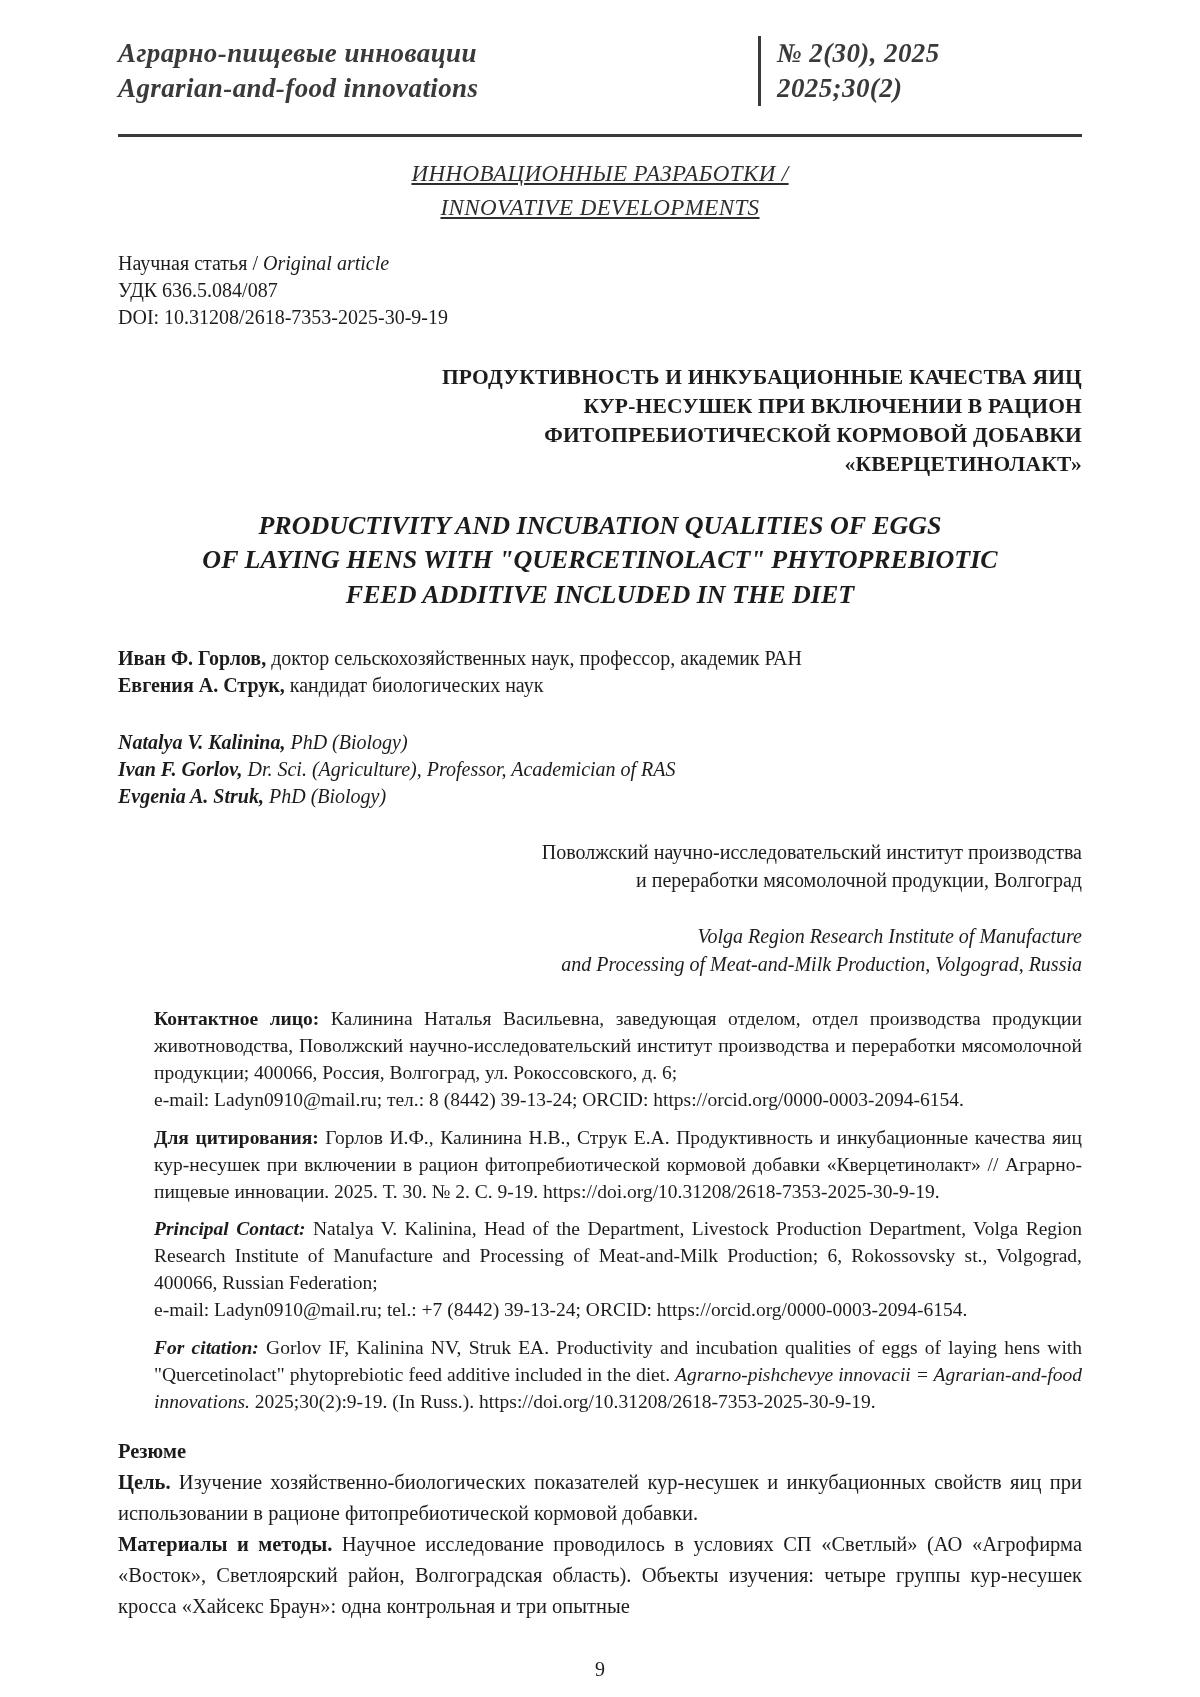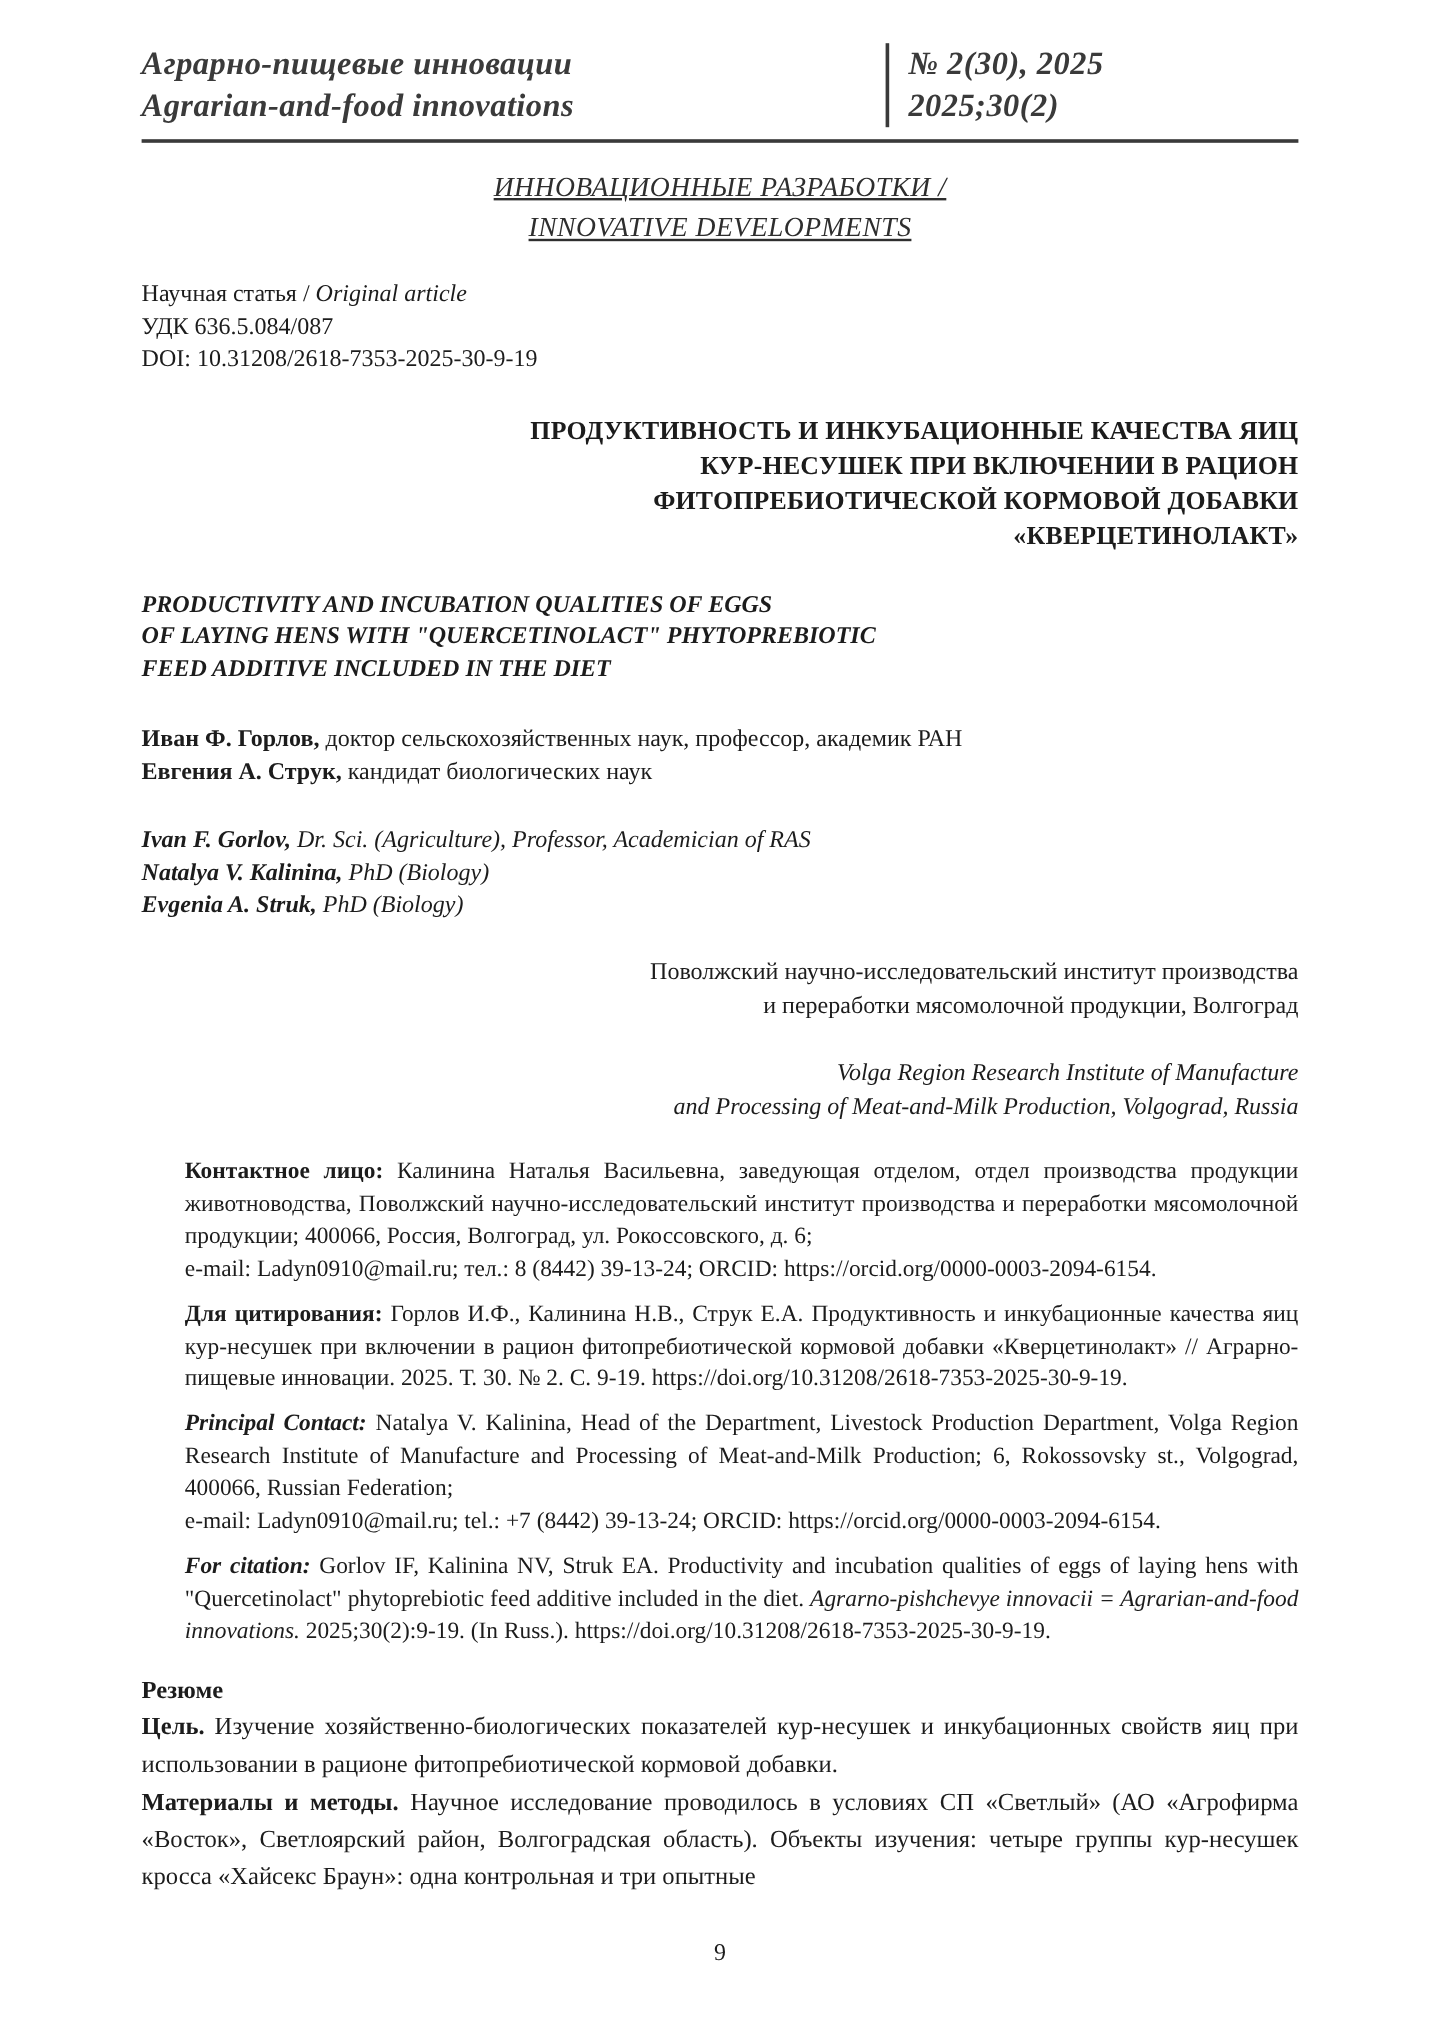--- a/index.html
+++ b/index.html
@@ -12,22 +12,23 @@
     padding: 36px 118px 0 118px;
     font-family: "Liberation Serif", serif;
     color: #1c1c1c;
     overflow: hidden;
   }
   
   .header {
     display: flex;
     align-items: center;
     border-bottom: 3px solid #3a3a3a;
-    padding-bottom: 10px;
+    padding-bottom: 28px;
     color: #3a3a3a;
+    gap: 20px;
   }
   .header-left { width: 620px; }
   .header-right { flex: 1; border-left: 3px solid #3a3a3a; padding-left: 16px; }
   .hline {
     font-size: 27px;
     font-weight: 700;
     font-style: italic;
     line-height: 1.3;
     letter-spacing: 0.4px;
     white-space: nowrap;
@@ -49,21 +50,22 @@
   .title-ru {
     margin: 32px 0 0 0;
     text-align: right;
     font-size: 21.5px;
     font-weight: 700;
     line-height: 1.34;
     letter-spacing: 0.2px;
   }
   .title-en {
     margin: 30px 0 0 0;
-    font-size: 20px;
+    text-align: center;
+    font-size: 26px;
     font-weight: 700;
     font-style: italic;
     line-height: 1.34;
   }
   
   .authors { margin-top: 32px; text-align: left; font-size: 20px; line-height: 1.35; }
   .authors.en { font-style: italic; margin-top: 30px; }
   .affil { margin-top: 28px; text-align: right; font-size: 20px; line-height: 1.4; }
   .affil.en { font-style: italic; }
   
@@ -123,22 +125,22 @@
     <div>OF LAYING HENS WITH "QUERCETINOLACT" PHYTOPREBIOTIC</div>
     <div>FEED ADDITIVE INCLUDED IN THE DIET</div>
   </div>
 
   <div class="authors ru">
     <div><span class="b">Иван Ф. Горлов,</span><span> доктор сельскохозяйственных наук, профессор, академик РАН</span></div>
     <div><span class="b">Евгения А. Струк,</span><span> кандидат биологических наук</span></div>
   </div>
 
   <div class="authors en">
+    <div><span class="b">Natalya V. Kalinina,</span><span> PhD (Biology)</span></div>
     <div><span class="b">Ivan F. Gorlov,</span><span> Dr. Sci. (Agriculture), Professor, Academician of RAS</span></div>
-    <div><span class="b">Natalya V. Kalinina,</span><span> PhD (Biology)</span></div>
     <div><span class="b">Evgenia A. Struk,</span><span> PhD (Biology)</span></div>
   </div>
 
   <div class="affil ru">
     <div>Поволжский научно-исследовательский институт производства</div>
     <div>и переработки мясомолочной продукции, Волгоград</div>
   </div>
 
   <div class="affil en">
     <div>Volga Region Research Institute of Manufacture</div>

